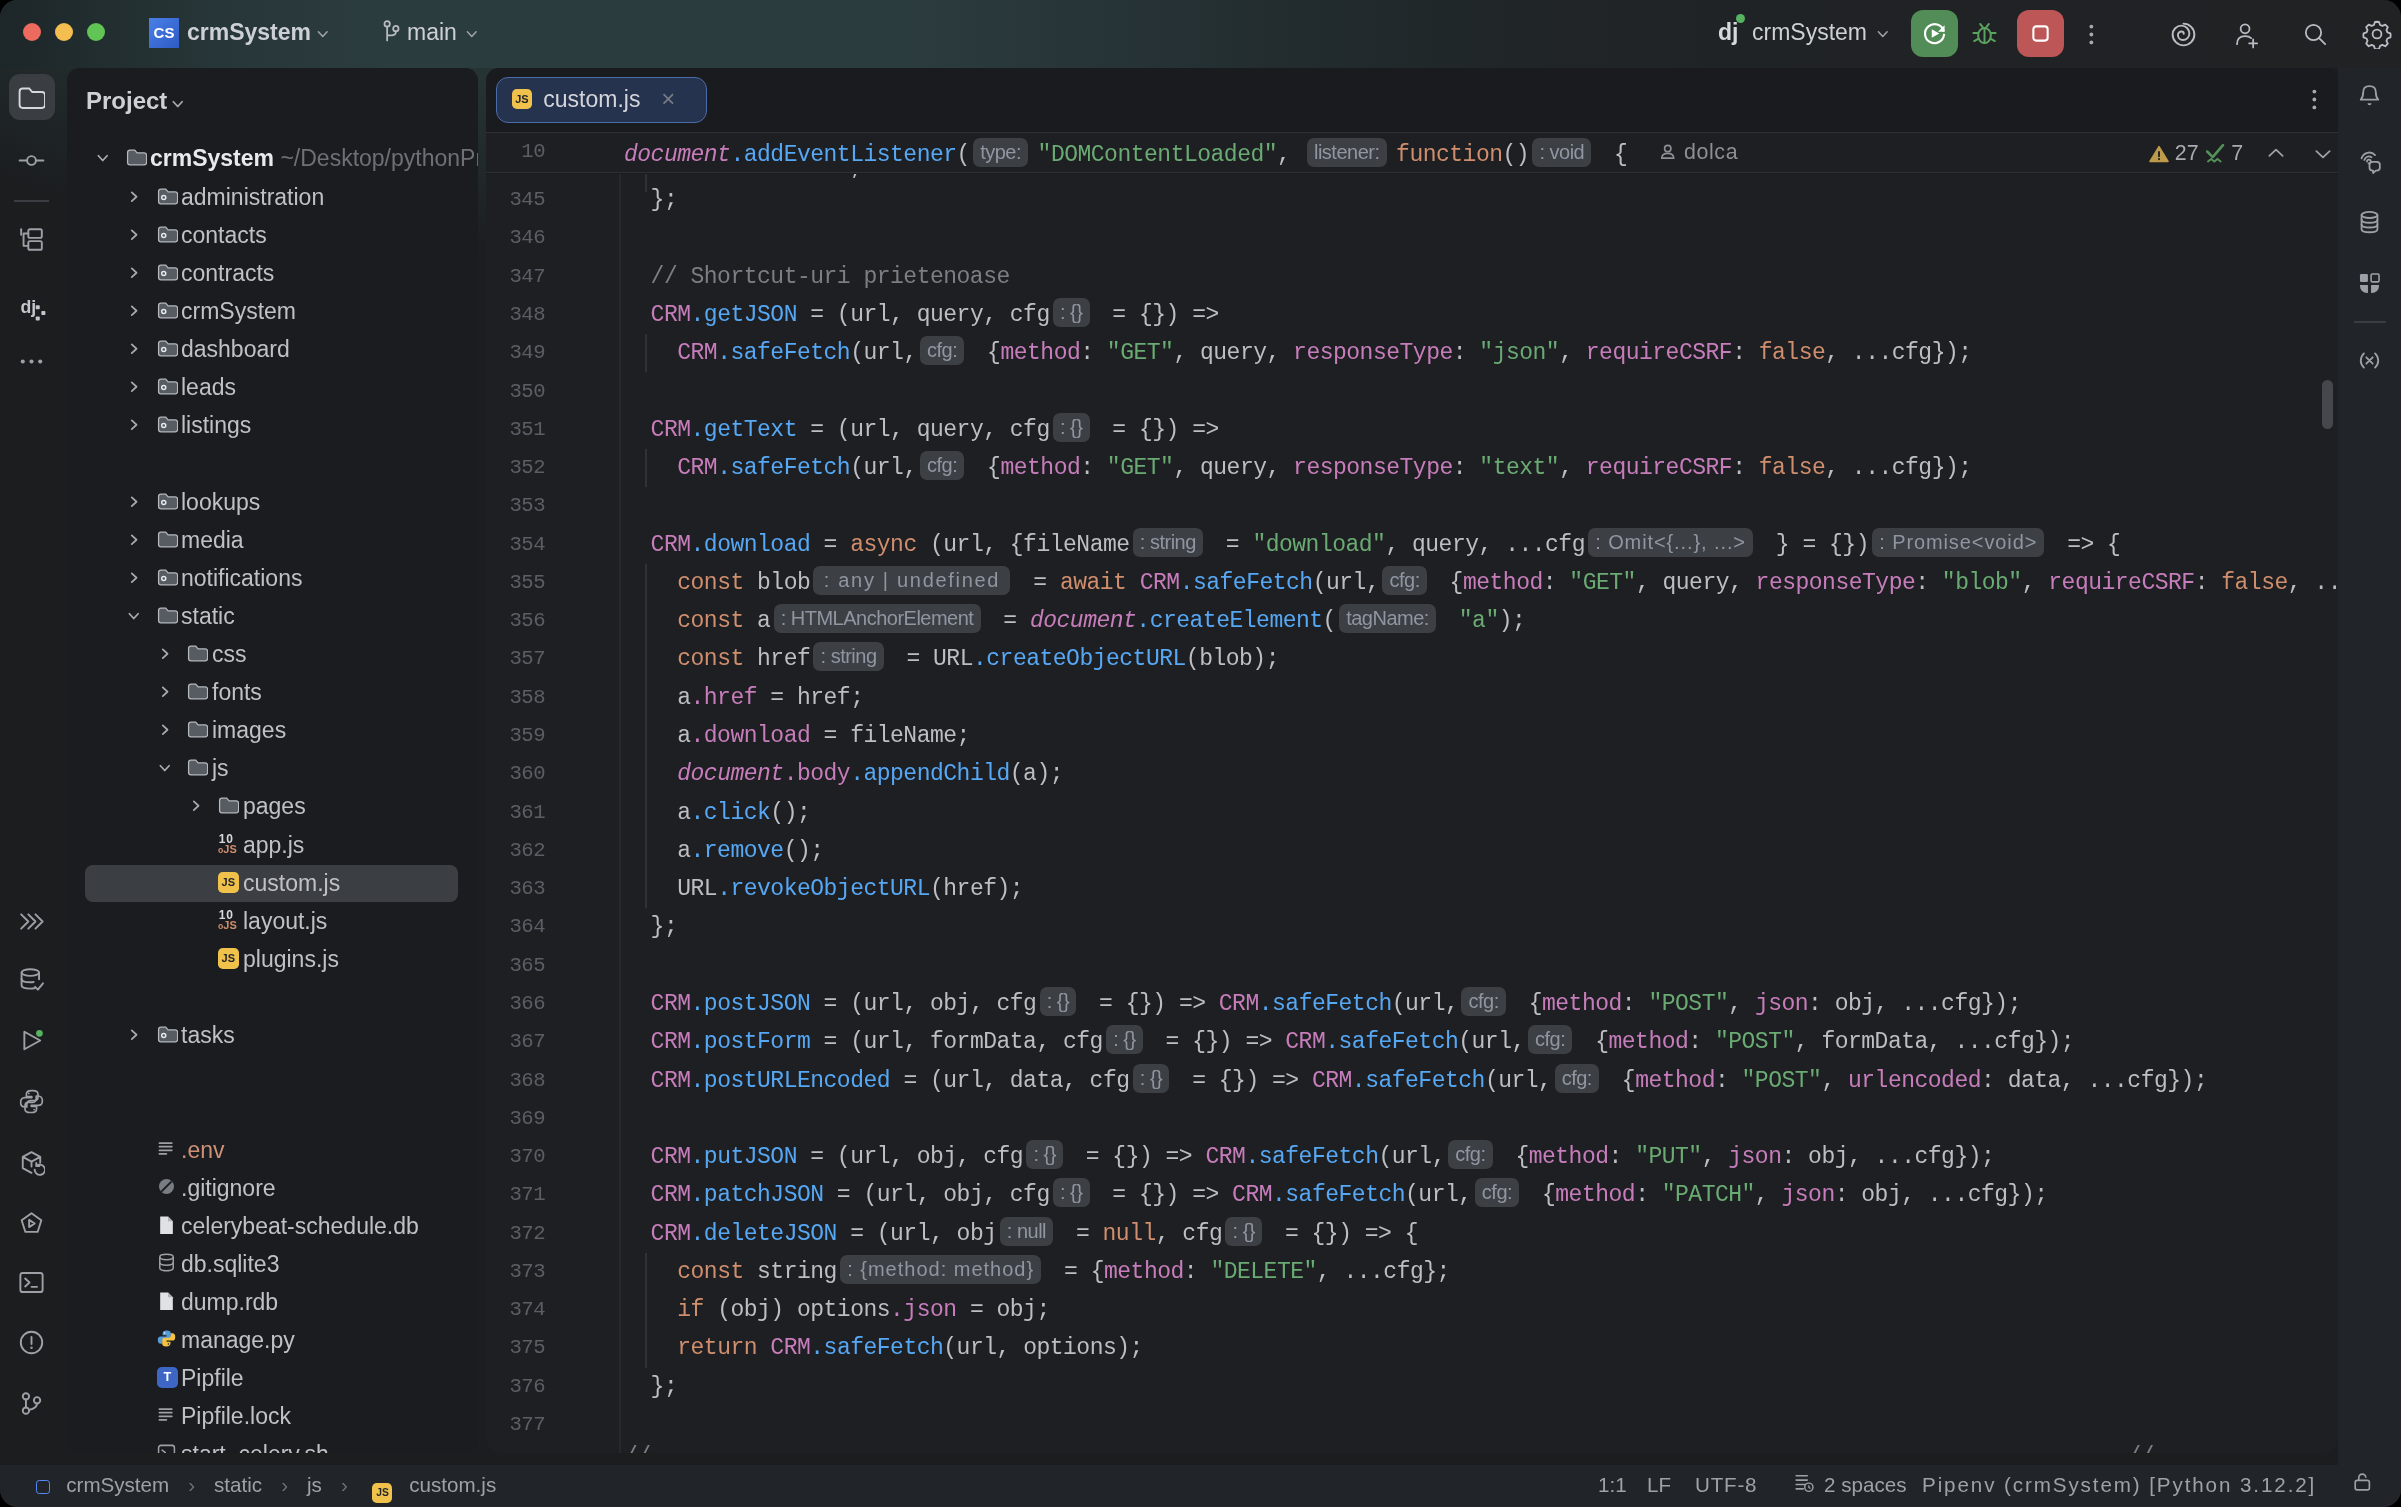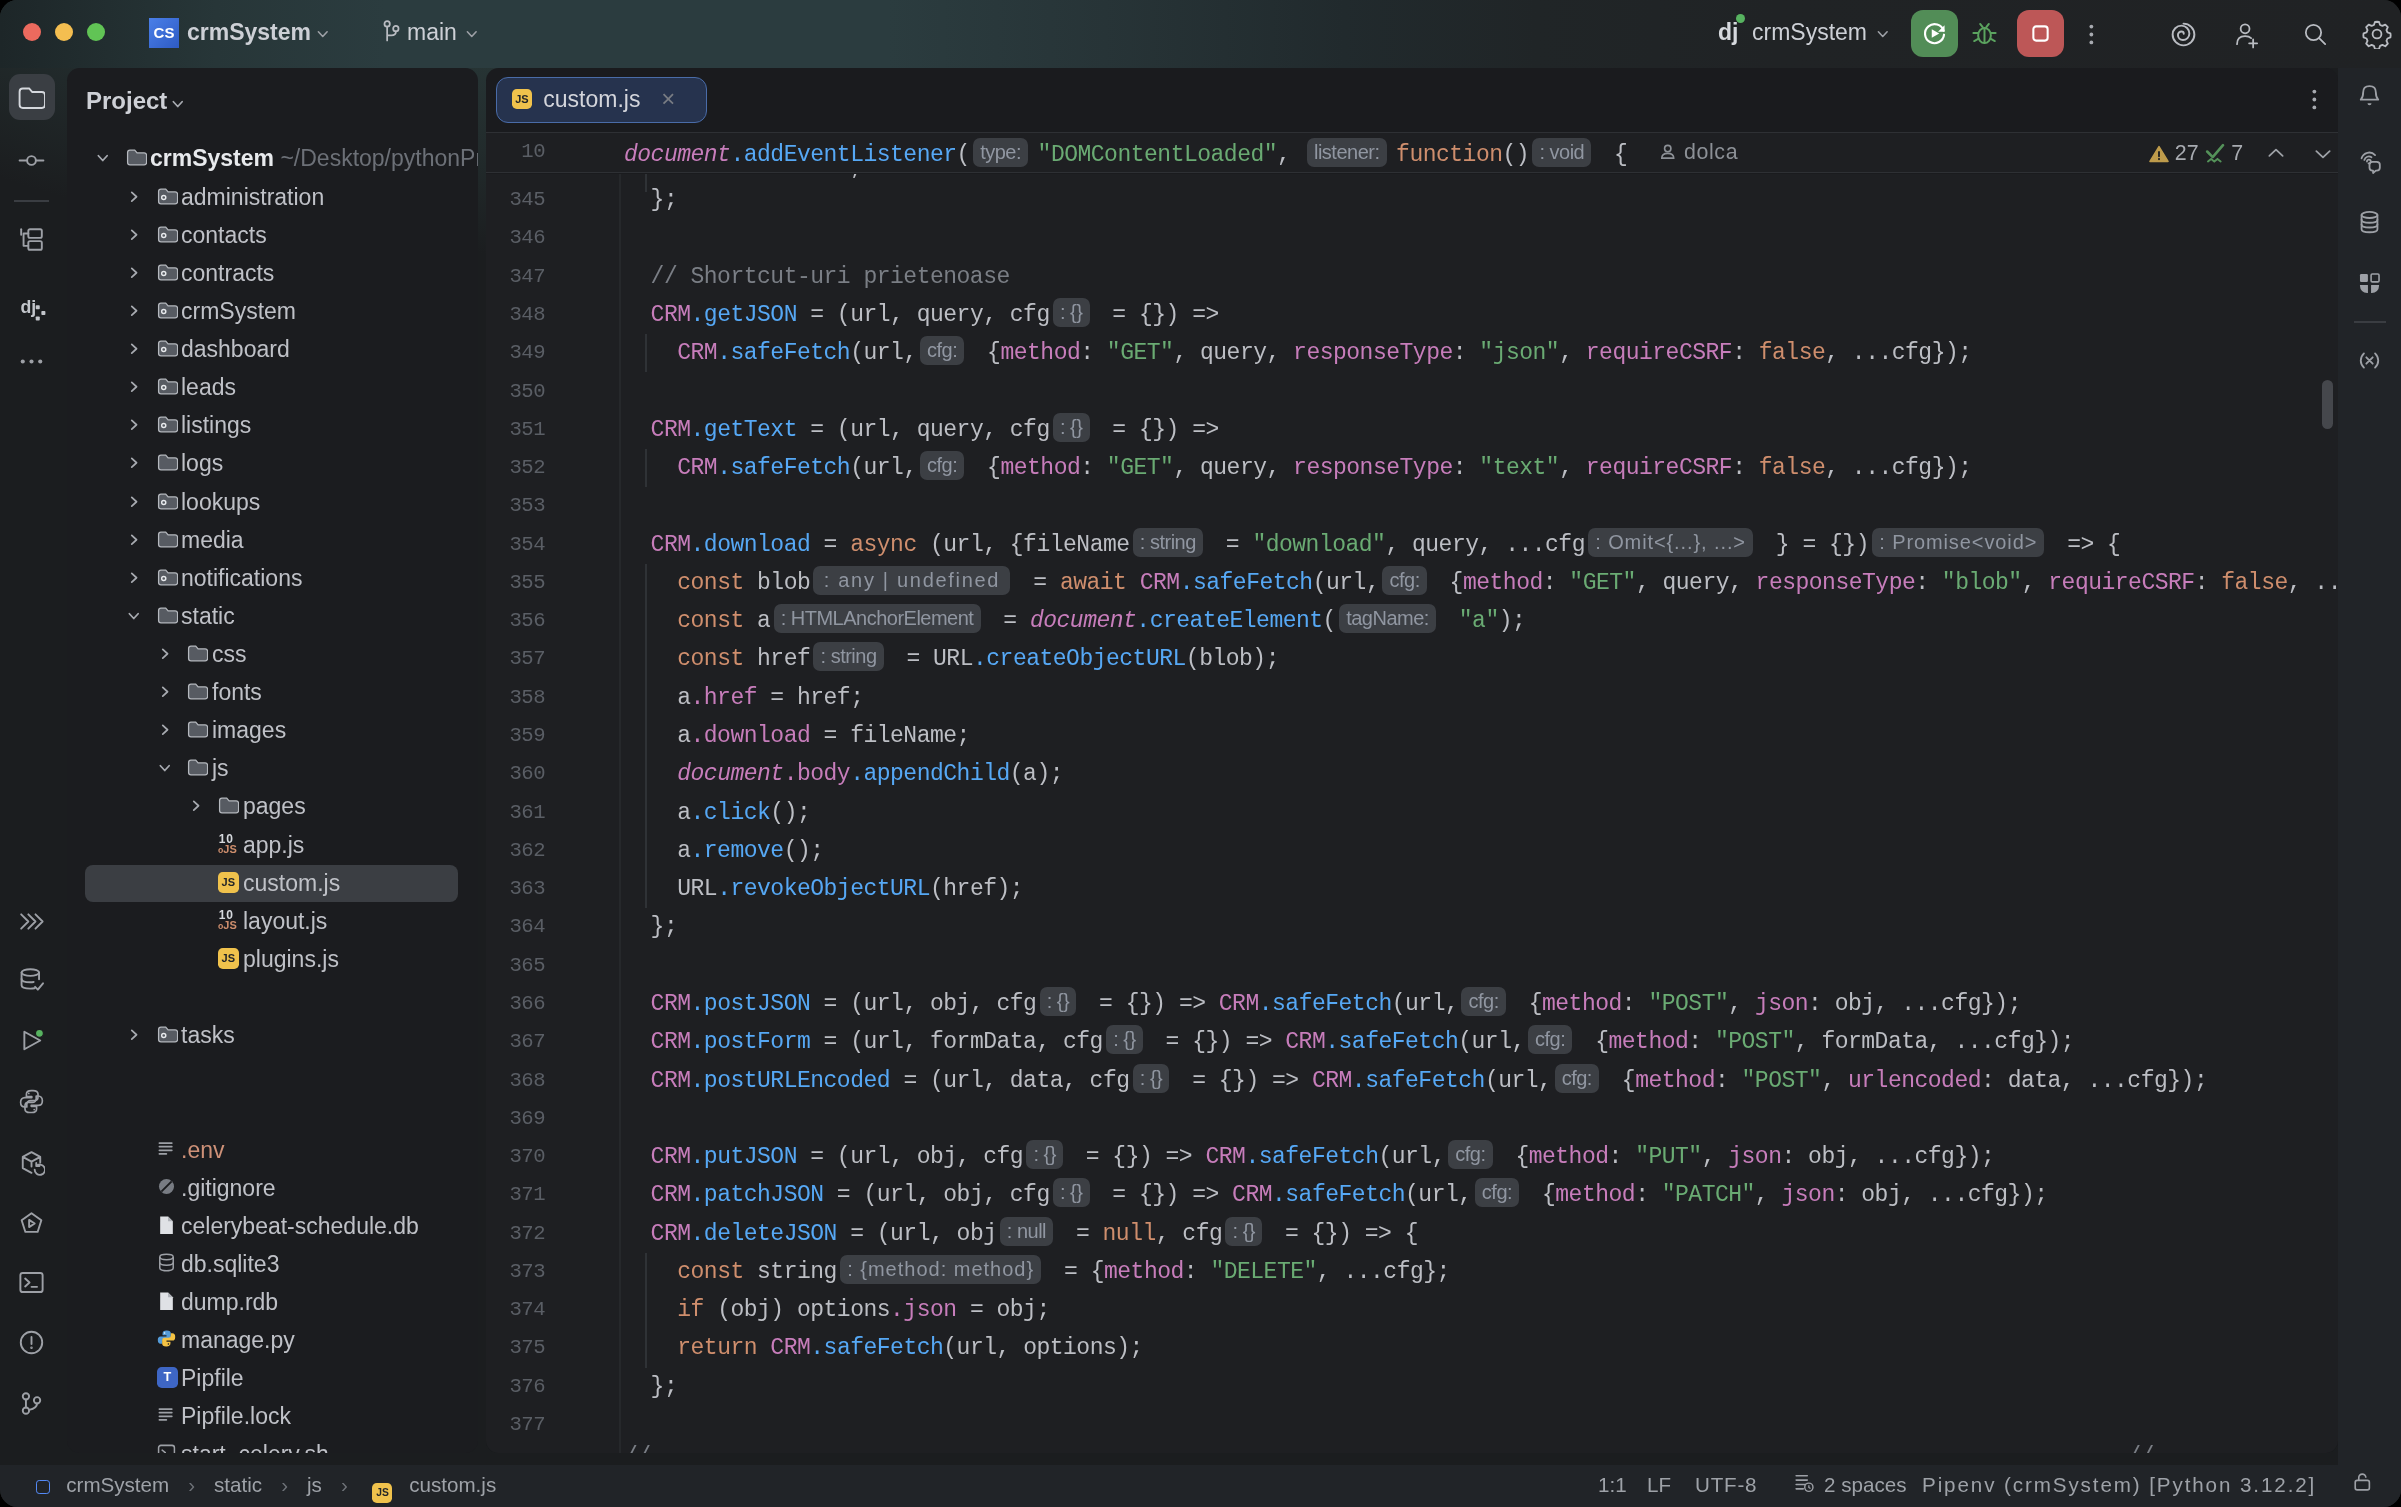--- a/index.html
+++ b/index.html
@@ -328,31 +328,20 @@
             <polyline points="6,3 12,8.5 6,14" fill="none" stroke="#A7AAB0" stroke-width="2.2" stroke-linecap="round" stroke-linejoin="round"></polyline>
           </svg></span>
         <span class="tico" style="left:90px">
           <svg width="20.6" height="20.6" viewBox="0 0 26 26" style="">
             <path d="M2 7 q0-3 3-3 h6 l3 3.5 h9 q3 0 3 3 v9 q0 3-3 3 h-18 q-3 0-3-3 z" fill="#575B62" stroke="#B6B9BF" stroke-width="1.6"></path>
             <circle cx="8.5" cy="14.5" r="2.6" fill="none" stroke="#E8EAED" stroke-width="1.8"></circle>
           </svg>
         </span>
         <span class="tlabel" style="left:114px">listings</span>
       </div>
-      <div class="trow" style="top:376px">
-        <span class="tchev" style="left:60px"><svg width="13.5" height="13.5" viewBox="0 0 17 17" style="">
-            <polyline points="6,3 12,8.5 6,14" fill="none" stroke="#A7AAB0" stroke-width="2.2" stroke-linecap="round" stroke-linejoin="round"></polyline>
-          </svg></span>
-        <span class="tico" style="left:90px">
-          <svg width="20.6" height="20.6" viewBox="0 0 26 26" style="">
-            <path d="M2 7 q0-3 3-3 h6 l3 3.5 h9 q3 0 3 3 v9 q0 3-3 3 h-18 q-3 0-3-3 z" fill="#575B62" stroke="#B6B9BF" stroke-width="1.6"></path>
-          </svg>
-        </span>
-        <span class="tlabel" style="left:114px">logs</span>
-      </div>
       <div class="trow" style="top:415px">
         <span class="tchev" style="left:60px"><svg width="13.5" height="13.5" viewBox="0 0 17 17" style="">
             <polyline points="6,3 12,8.5 6,14" fill="none" stroke="#A7AAB0" stroke-width="2.2" stroke-linecap="round" stroke-linejoin="round"></polyline>
           </svg></span>
         <span class="tico" style="left:90px">
           <svg width="20.6" height="20.6" viewBox="0 0 26 26" style="">
             <path d="M2 7 q0-3 3-3 h6 l3 3.5 h9 q3 0 3 3 v9 q0 3-3 3 h-18 q-3 0-3-3 z" fill="#575B62" stroke="#B6B9BF" stroke-width="1.6"></path>
             <circle cx="8.5" cy="14.5" r="2.6" fill="none" stroke="#E8EAED" stroke-width="1.8"></circle>
           </svg>
         </span>

